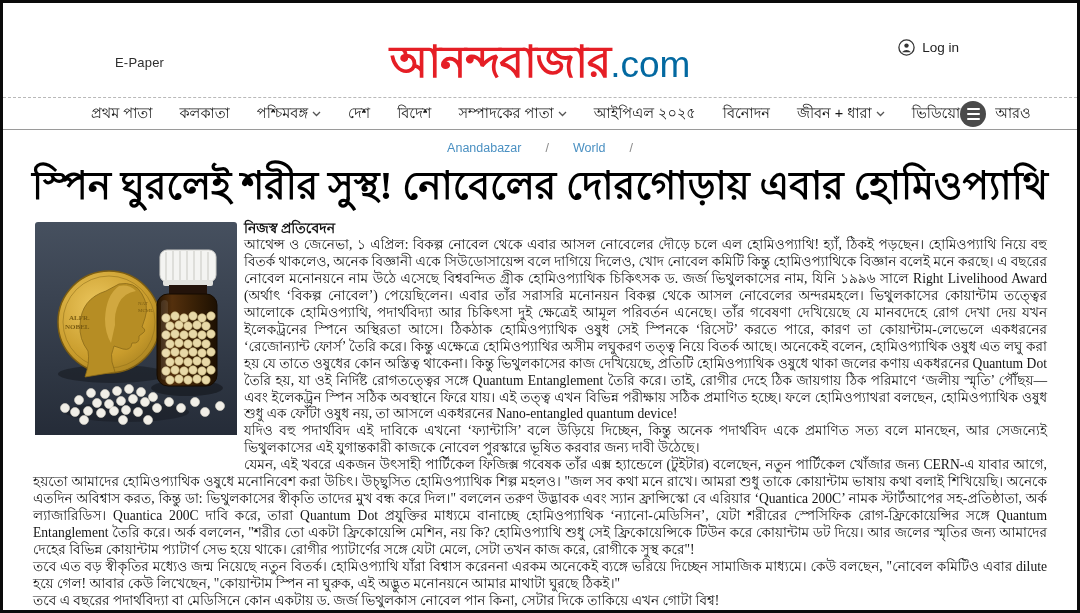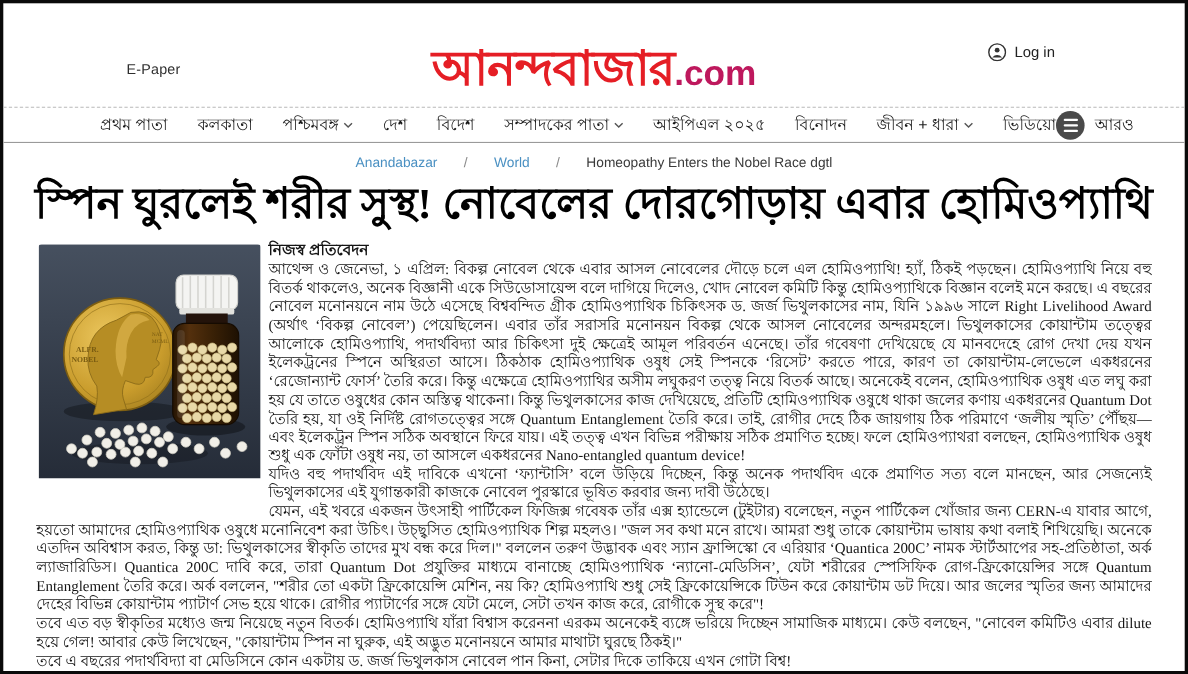--- a/index.html
+++ b/index.html
@@ -14,22 +14,22 @@
   .epaper {
     position:absolute; left:112px; top:52px;
     font-size:13px; color:#2e2e2e; cursor:pointer; letter-spacing:.2px;
   }
   .logo { position:absolute; left:0; right:0; top:26px; text-align:center; white-space:nowrap; }
   .logo .bn {
     font-family:"Liberation Serif", serif; font-weight:bold;
     font-size:44px; color:#e51e25; letter-spacing:-1px;
   }
   .logo .com {
-    font-family:"Liberation Sans", sans-serif; font-weight:bold;
-    font-size:32px; color:#be185d; letter-spacing:0;
+    font-family:"Liberation Sans", sans-serif; font-weight:normal;
+    font-size:37px; color:#0369a1; letter-spacing:0;
   }
   .login {
     position:absolute; right:118px; top:36px;
     display:flex; align-items:center; gap:7px; cursor:pointer;
   }
   .login .txt { font-size:13.5px; color:#222; }
   
   .nav {
     height:33px; border-top:1px dashed #b9b9b9; border-bottom:1px solid #9a9a9a;
     display:flex; align-items:center; padding:0 88px;
@@ -142,21 +142,20 @@
         </span>
       <span>আরও</span>
     </div>
   </div>
 
   <div class="breadcrumb">
     <span class="crumb-link">Anandabazar</span>
     <span class="crumb-sep">/</span>
     <span class="crumb-link">World</span>
     <span class="crumb-sep">/</span>
-    <span class="crumb-current">Homeopathy Enters the Nobel Race dgtl</span>
   </div>
 
   <h1 class="headline">স্পিন ঘুরলেই শরীর সুস্থ! নোবেলের দোরগোড়ায় এবার হোমিওপ্যাথি</h1>
 
   <div class="article">
 
     <div class="photo">
       <svg width="202" height="213" viewBox="0 0 202 213">
         <defs>
           <linearGradient id="bgG" x1="0" y1="0" x2="0" y2="1">

